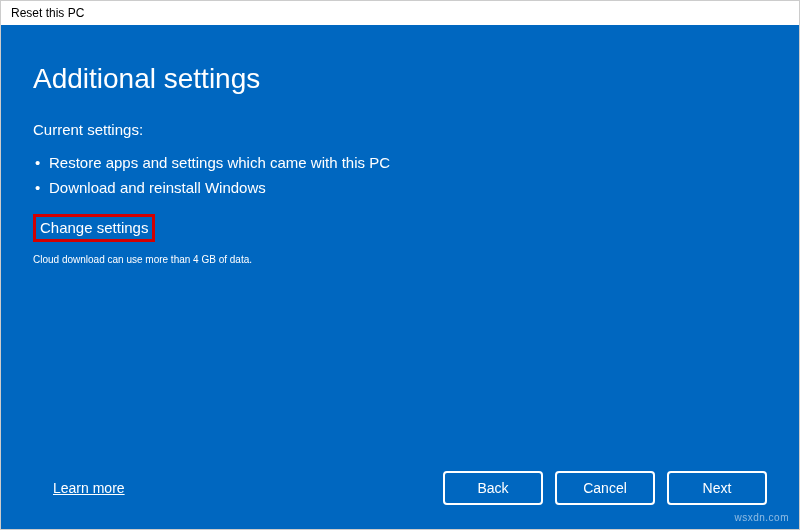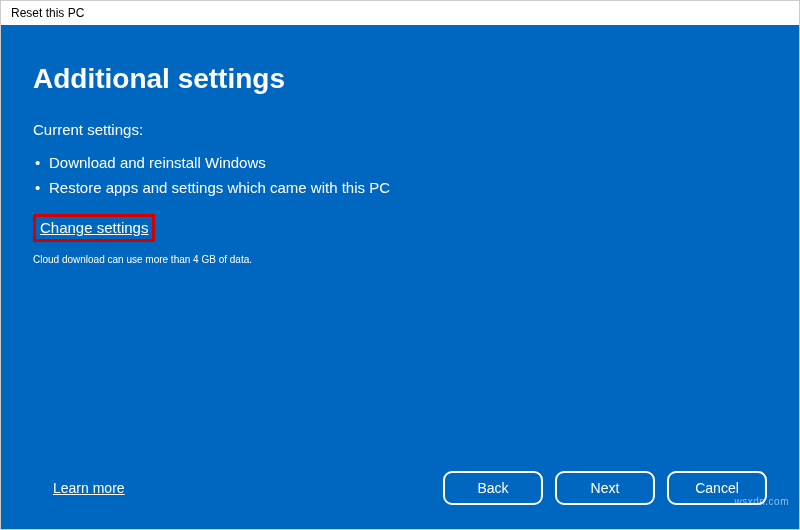--- a/index.html
+++ b/index.html
@@ -36,21 +36,21 @@
       background: #0067c0;
       color: #ffffff;
       padding: 38px 32px 24px 32px;
       display: flex;
       flex-direction: column;
       position: relative;
       font-weight: 300;
     }
     .heading {
       font-size: 28px;
-      font-weight: 700;
+      font-weight: 400;
       margin-bottom: 26px;
     }
     .subheading {
       font-size: 15px;
       margin-bottom: 12px;
     }
     .bullets {
       list-style: none;
       margin-bottom: 14px;
     }
@@ -67,21 +67,20 @@
     }
     .change-link-wrap {
       display: inline-block;
       border: 3px solid #d40000;
       padding: 2px 4px;
       margin-bottom: 10px;
       width: fit-content;
     }
     .link {
       color: #ffffff;
-      text-decoration: underline;
       font-size: 15px;
       cursor: pointer;
     }
     .note {
       font-size: 10px;
       margin-top: 2px;
     }
     .footer {
       margin-top: auto;
       display: flex;
@@ -100,56 +99,56 @@
       gap: 12px;
     }
     .btn {
       background: transparent;
       border: 2px solid #ffffff;
       color: #ffffff;
       font-size: 14px;
       font-family: inherit;
       padding: 7px 0;
       width: 100px;
-      border-radius: 9px;
+      border-radius: 4px;
       cursor: pointer;
       font-weight: 400;
     }
     .watermark {
       position: absolute;
-      bottom: 22px;
+      bottom: 6px;
       right: 10px;
       font-size: 10px;
       color: rgba(255,255,255,0.55);
       letter-spacing: 0.5px;
     }
   </style>
 </head>
 <body>
 
 <div class="window">
   <div class="titlebar">
     <span>Reset this PC</span>
   </div>
   <div class="content">
     <h1 class="heading">Additional settings</h1>
     <div class="subheading">Current settings:</div>
     <ul class="bullets">
+      <li>Restore apps and settings which came with this PC</li>
       <li>Download and reinstall Windows</li>
-      <li>Restore apps and settings which came with this PC</li>
     </ul>
     <div class="change-link-wrap">
       <a class="link">Change settings</a>
     </div>
     <div class="note">Cloud download can use more than 4 GB of data.</div>
 
     <div class="footer">
       <a class="learn-more">Learn more</a>
       <div class="buttons">
         <button class="btn">Back</button>
+        <button class="btn">Cancel</button>
         <button class="btn">Next</button>
-        <button class="btn">Cancel</button>
       </div>
     </div>
 
     <div class="watermark">wsxdn.com</div>
   </div>
 </div>
 
 </body></html>

